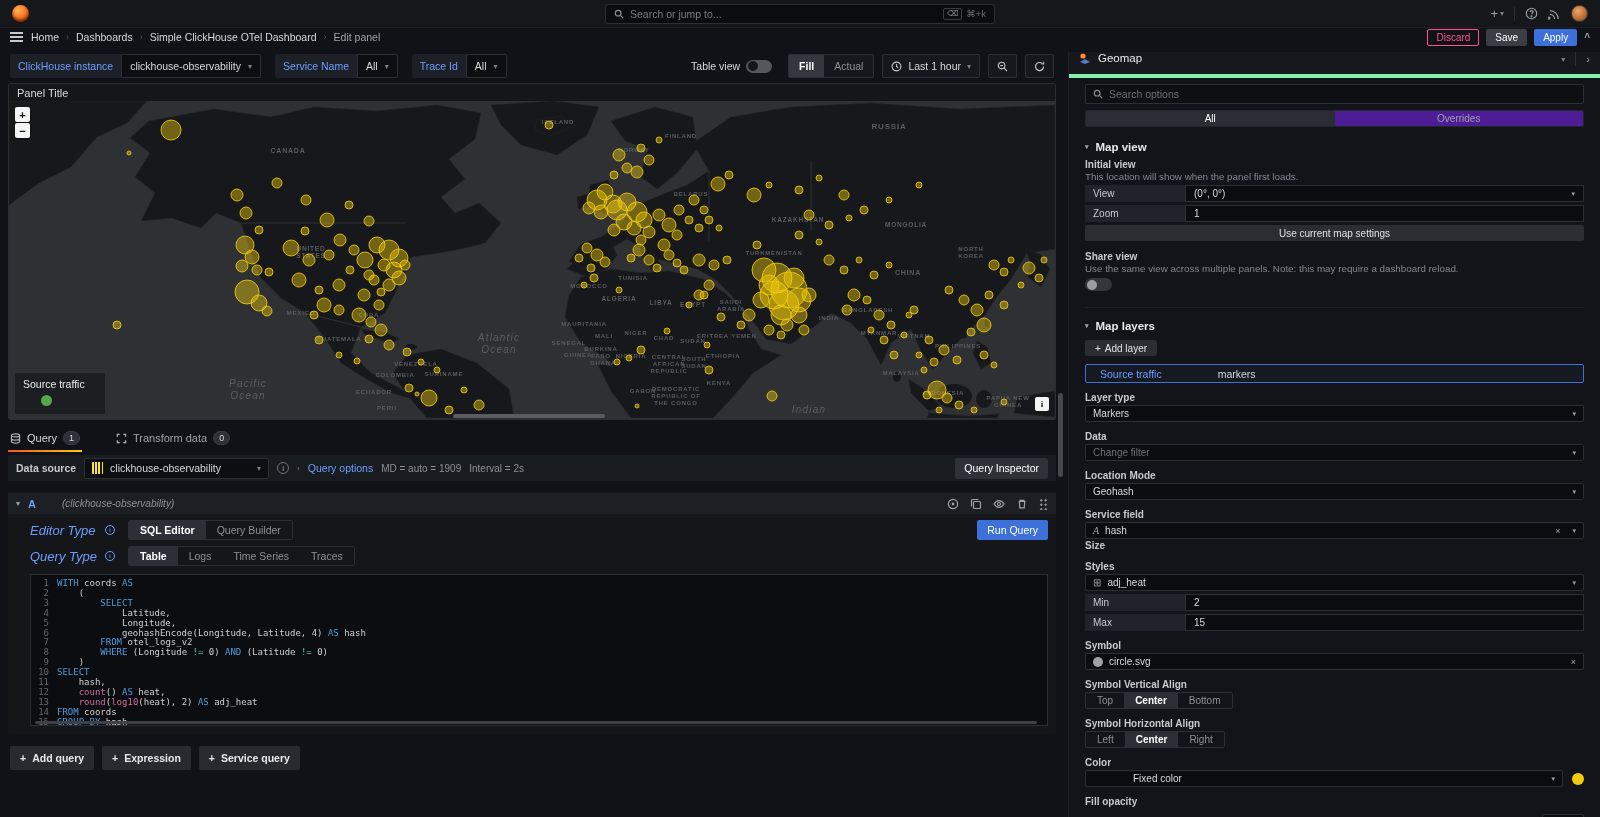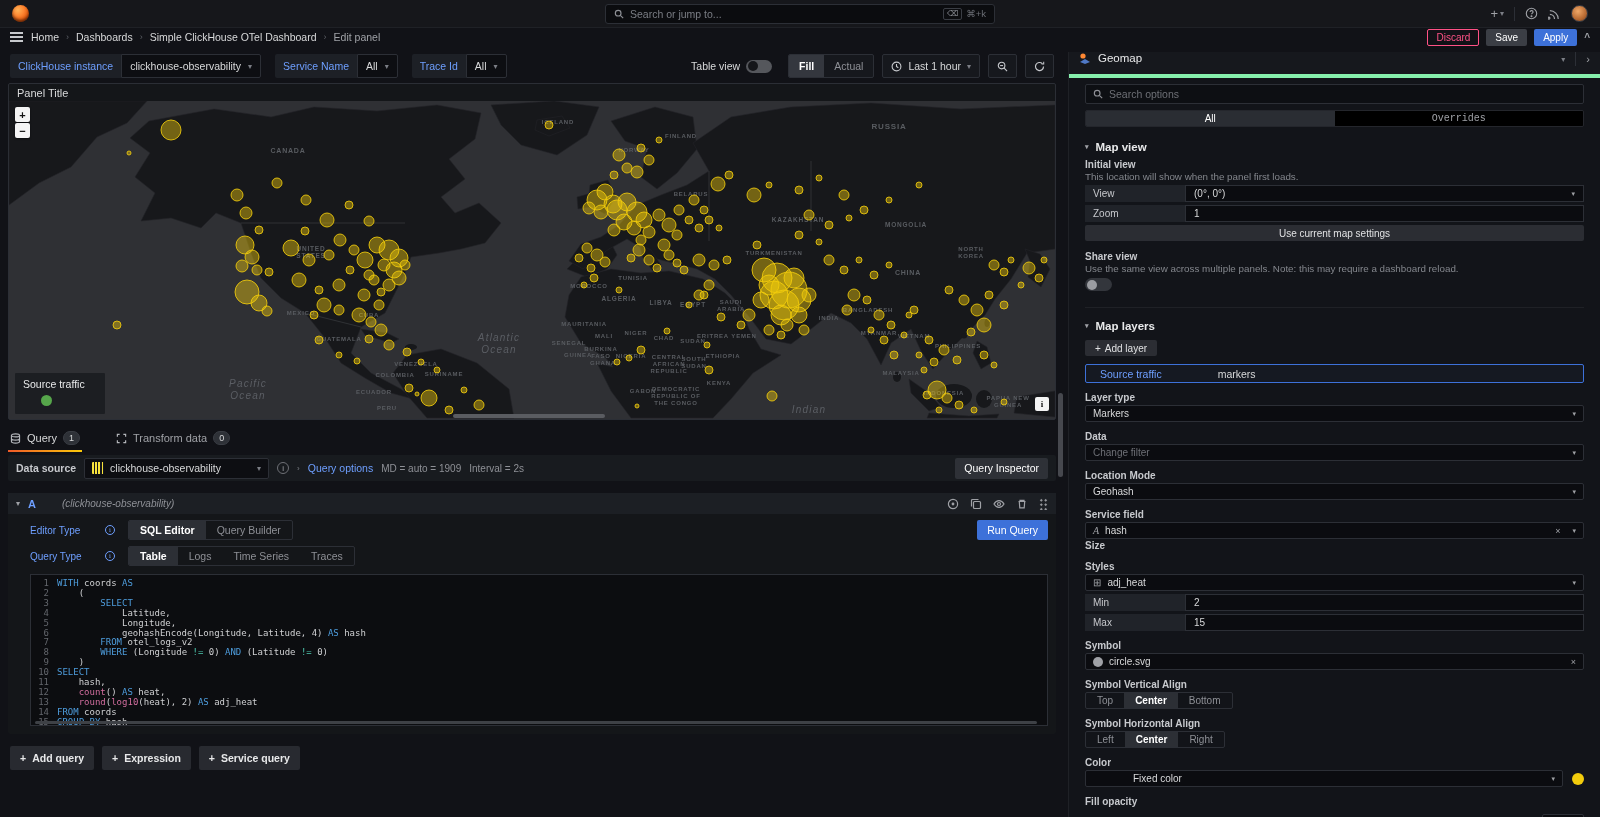--- a/index.html
+++ b/index.html
@@ -106,21 +106,21 @@
   .qcard { margin:12px 4px 0 8px; width:1048px; background:#141619; border-radius:2px; padding-bottom:8px; }
   .qhead { height:21px; background:#1c1f24; display:flex; align-items:center; gap:8px; padding:0 8px; }
   .qhead .car { color:#9fa1a6; font-size:8px; }
   .qhead .ref { color:#6e9fff; font-weight:bold; font-size:11px; }
   .qhead .hint { color:#8e9096; font-style:italic; font-size:10px; margin-left:18px; }
   .qhead-icons { margin-left:auto; display:flex; gap:11px; align-items:center; }
   .qico { width:12px; height:12px; stroke:#9fa1a6; fill:none; stroke-width:1.2; cursor:pointer; }
   .grip { width:9px; height:12px; cursor:grab;
     background-image:radial-gradient(#9fa1a6 1px, transparent 1.2px); background-size:4.5px 4.5px; }
   .qrow { display:flex; align-items:center; margin:6px 8px 0 22px; gap:7px; position:relative; }
-  .qrow .qlabel { color:#6e9fff; font-size:10px; width:68px; }
+  .qrow .qlabel { color:#6e9fff; font-size:13px; width:68px;font-style:italic; }
   .iinfo { width:10px; height:10px; border:1px solid #6e9fff; border-radius:50%; color:#6e9fff; font-size:7px;
     display:flex; align-items:center; justify-content:center; font-family:"Liberation Serif",serif; }
   .seg2 { display:flex; height:20px; border:1px solid #2c2f36; border-radius:2px; overflow:hidden; margin-left:6px; }
   .seg2 span { padding:0 11px; display:flex; align-items:center; font-size:10.5px; color:#8e9096; cursor:pointer; }
   .seg2 span.on { background:#2c2f35; color:#fff; font-weight:bold; }
   .btn-run { position:absolute; right:0; top:0; height:20px; background:#3d71d9; border-radius:2px; color:#fff;
     font-size:10.5px; display:flex; align-items:center; padding:0 10px; cursor:pointer; }
   .sqlwrap { margin:8px 8px 0 22px; border:1px solid #2c2f36; background:#0c0d10; height:152px; position:relative;
     overflow:hidden; }
   .sql { display:flex; font-family:"DejaVu Sans Mono", monospace; font-size:9px; line-height:9.9px; padding-top:4px; }
@@ -141,21 +141,21 @@
   .opt-head { height:26px; background:#16181d; border-bottom:4px solid #86efac; display:flex; align-items:flex-start;
     padding:0 10px; gap:7px; }
   .opt-head .t { font-size:11.5px; color:#e8e9ea; }
   .opt-head .right { margin-left:auto; display:flex; align-items:center; gap:10px; color:#9fa1a6; }
   .opt-body { padding:6px 16px 0 16px; }
   .opt-search { height:20px; border:1px solid #2c2f36; background:#0d0f13; border-radius:2px; display:flex;
     align-items:center; gap:6px; padding:0 7px; color:#6e7076; font-size:10.5px; }
   .opt-tabs { display:flex; height:17px; margin-top:6px; border:1px solid #24262c; border-radius:2px; overflow:hidden; }
   .opt-tabs div { flex:1; display:flex; align-items:center; justify-content:center; font-size:10px; cursor:pointer; }
   .opt-tabs .on { background:#2a2d33; color:#fff; }
-  .opt-tabs .off { background:#000000; color:#9fa1a6;font-family:Liberation Mono, monospace; }
+  .opt-tabs .off { background:#4c1d95; color:#9fa1a6; }
   .sect { margin-top:14px; position:relative; }
   .sect-h { font-size:11.5px; font-weight:bold; color:#e8e9ea; display:flex; align-items:center; gap:7px; cursor:pointer; }
   .sect-h .car { color:#9fa1a6; font-size:7px; }
   .subl { font-size:10px; font-weight:bold; color:#c7c9cd; margin-top:6px; }
   .desc { font-size:9.8px; color:#84878d; line-height:11px; margin-top:1px; max-width:482px; }
   .inline-row { display:flex; height:17px; margin-top:3px; }
   .inline-row .lab { width:100px; background:#202329; color:#c7c9cd; font-size:10px; display:flex; align-items:center;
     padding:0 8px; }
   .inline-row .val { flex:1; background:#0b0c10; border:1px solid #2c2f36; color:#d8d9da; font-size:10px;
     display:flex; align-items:center; padding:0 8px; }

